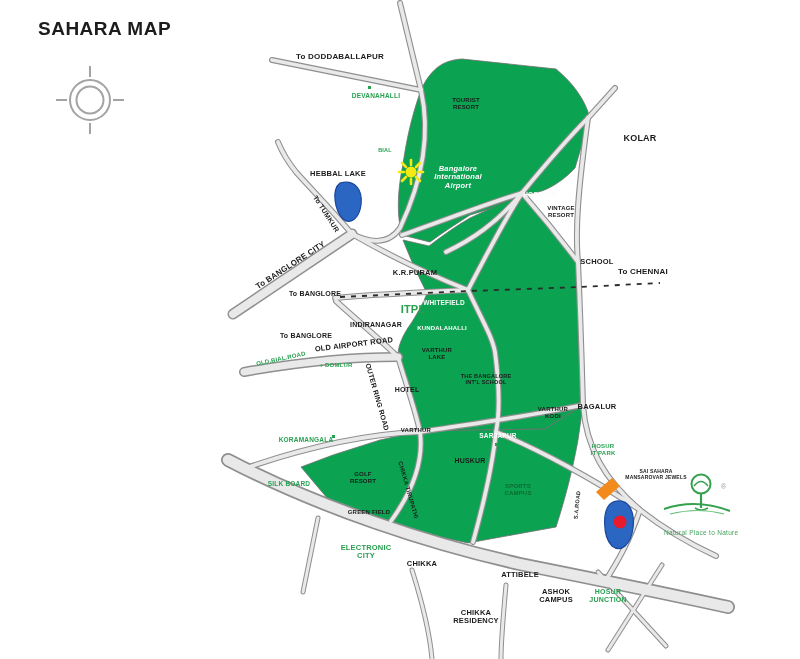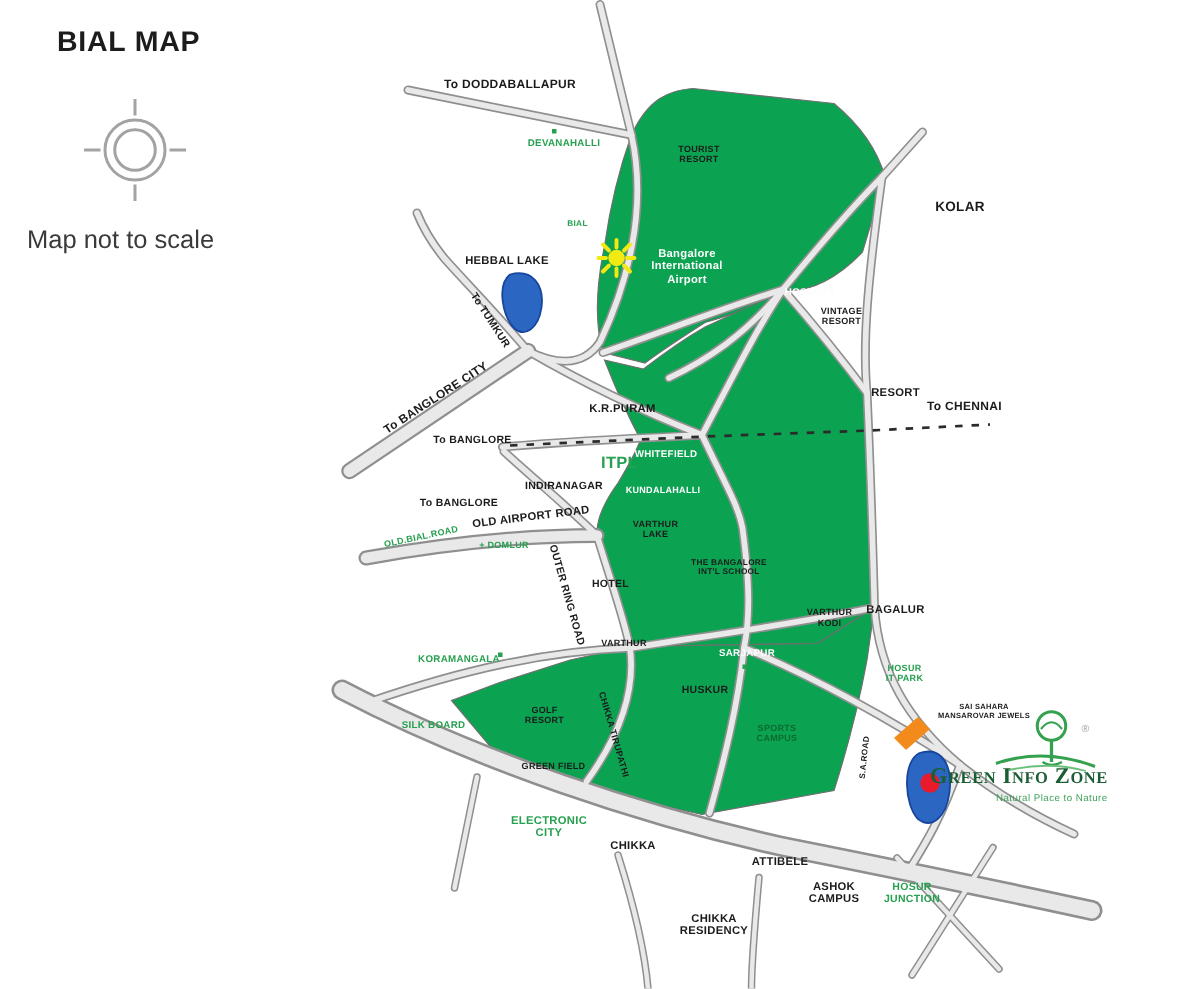--- a/index.html
+++ b/index.html
@@ -19,36 +19,35 @@
   .giz-logo-title{position:absolute;left:620px;top:510px;width:150px;font-family:"Liberation Serif",serif;
        font-variant:small-caps;font-weight:bold;font-size:15px;color:#1c5e33;letter-spacing:.4px;}
   .giz-logo-tagline{position:absolute;left:664px;top:529px;font-size:6.5px;color:#44a35c;letter-spacing:.3px;}
   .giz-reg{position:absolute;left:721px;top:483px;font-size:7px;color:#9a9a9a;}
 </style>
 </head>
 <body>
 
 <div id="stage">
 
-  <div class="map-title">BIAL MAP</div>
+  <div class="map-title">SAHARA MAP</div>
 
   <div class="compass">
     <svg width="80" height="88" viewBox="0 0 80 88">
       <g stroke="#a3a3a3" stroke-width="2" fill="none">
         <circle cx="40" cy="44" r="20"></circle>
         <circle cx="40" cy="44" r="13.5"></circle>
         <line x1="40" y1="10" x2="40" y2="21"></line>
         <line x1="40" y1="67" x2="40" y2="78"></line>
         <line x1="6" y1="44" x2="17" y2="44"></line>
         <line x1="63" y1="44" x2="74" y2="44"></line>
       </g>
     </svg>
   </div>
 
-  <div class="map-note">Map not to scale</div>
 
   <svg id="map-svg" width="800" height="659" viewBox="0 0 800 659">
     <defs>
       <path id="r1" d="M400,3 L421,90"></path>
       <path id="r2" d="M272,60 L421,90"></path>
       <path id="r3" d="M421,90 C432,140 418,190 400,228 C388,246 368,242 352,234"></path>
       <path id="r4" d="M352,234 C330,208 312,190 296,172 C288,162 282,152 278,142"></path>
       <path id="r5" d="M233,314 L352,234"></path>
       <path id="r6" d="M352,234 C390,256 430,275 468,290"></path>
       <path id="r7" d="M402,235 C440,222 480,206 522,193"></path>
@@ -185,28 +184,28 @@
       <path d="M664,509 Q696,498 730,511" stroke="#35a14f" stroke-width="2"></path>
       <path d="M670,514 Q698,507 724,514" stroke="#6abf7a" stroke-width="1.2"></path>
     </g>
   </svg>
 
   <div id="labels">
       <div class="lbl lbl-black" style="left: 340px; top: 57px; font-size: 8px;">To DODDABALLAPUR</div>
       <div class="lbl lbl-green" style="left: 376px; top: 96px; font-size: 6.5px;">DEVANAHALLI</div>
       <div class="lbl lbl-black" style="left: 466px; top: 104px; font-size: 6px;">TOURIST
 RESORT</div>
-      <div class="lbl lbl-white" style="left: 458px; top: 178px; font-size: 7.5px;">Bangalore
+      <div class="lbl lbl-white" style="left: 458px; top: 178px; font-size: 7.5px; font-style: italic;">Bangalore
 International
 Airport</div>
       <div class="lbl lbl-white" style="left: 540px; top: 195px; font-size: 6.5px;">HOSKOTE</div>
       <div class="lbl lbl-black" style="left: 561px; top: 212px; font-size: 6px;">VINTAGE
 RESORT</div>
       <div class="lbl lbl-black" style="left: 608px; top: 138px; font-size: 9px; margin-left: 32px;">KOLAR</div>
-      <div class="lbl lbl-black" style="left: 597px; top: 262px; font-size: 7.5px;">RESORT</div>
+      <div class="lbl lbl-black" style="left: 597px; top: 262px; font-size: 7.5px;">SCHOOL</div>
       <div class="lbl lbl-black" style="left: 643px; top: 272px; font-size: 8px;">To CHENNAI</div>
       <div class="lbl lbl-black" style="left: 338px; top: 174px; font-size: 7.5px;">HEBBAL LAKE</div>
       <div class="lbl lbl-black" style="left: 326px; top: 214px; font-size: 7px; transform: translate(-50%, -50%) rotate(57deg);">To TUMKUR</div>
       <div class="lbl lbl-black" style="left: 291px; top: 266px; font-size: 8px; transform: translate(-50%, -50%) rotate(-33deg);">To BANGLORE CITY</div>
       <div class="lbl lbl-black" style="left: 415px; top: 273px; font-size: 7.5px;">K.R.PURAM</div>
       <div class="lbl lbl-black" style="left: 315px; top: 294px; font-size: 7px;">To BANGLORE</div>
       <div class="lbl lbl-green" style="left: 413px; top: 309px; font-size: 11px;">ITPL</div>
       <div class="lbl lbl-white" style="left: 444px; top: 303px; font-size: 6.5px;">WHITEFIELD</div>
       <div class="lbl lbl-white" style="left: 442px; top: 328px; font-size: 6px;">KUNDALAHALLI</div>
       <div class="lbl lbl-black" style="left: 376px; top: 325px; font-size: 7px;">INDIRANAGAR</div>
@@ -245,17 +244,16 @@
       <div class="lbl lbl-green" style="left: 608px; top: 596px; font-size: 7px;">HOSUR
 JUNCTION</div>
       <div class="lbl lbl-green" style="left: 603px; top: 450px; font-size: 6px;">HOSUR
 IT PARK</div>
       <div class="lbl lbl-black" style="left: 656px; top: 475px; font-size: 5px;">SAI SAHARA
 MANSAROVAR JEWELS</div>
       <div class="lbl lbl-green" style="left: 385px; top: 150px; font-size: 5.5px;">BIAL</div>
       <div class="lbl lbl-black" style="left: 577px; top: 505px; font-size: 5.5px; transform: translate(-50%, -50%) rotate(-84deg);">S.A.ROAD</div>
     </div>
 
-  <div class="giz-logo-title">Green Info Zone</div>
   <div class="giz-logo-tagline">Natural Place to Nature</div>
   <div class="giz-reg">®</div>
 
 </div>
 
 </body></html>

